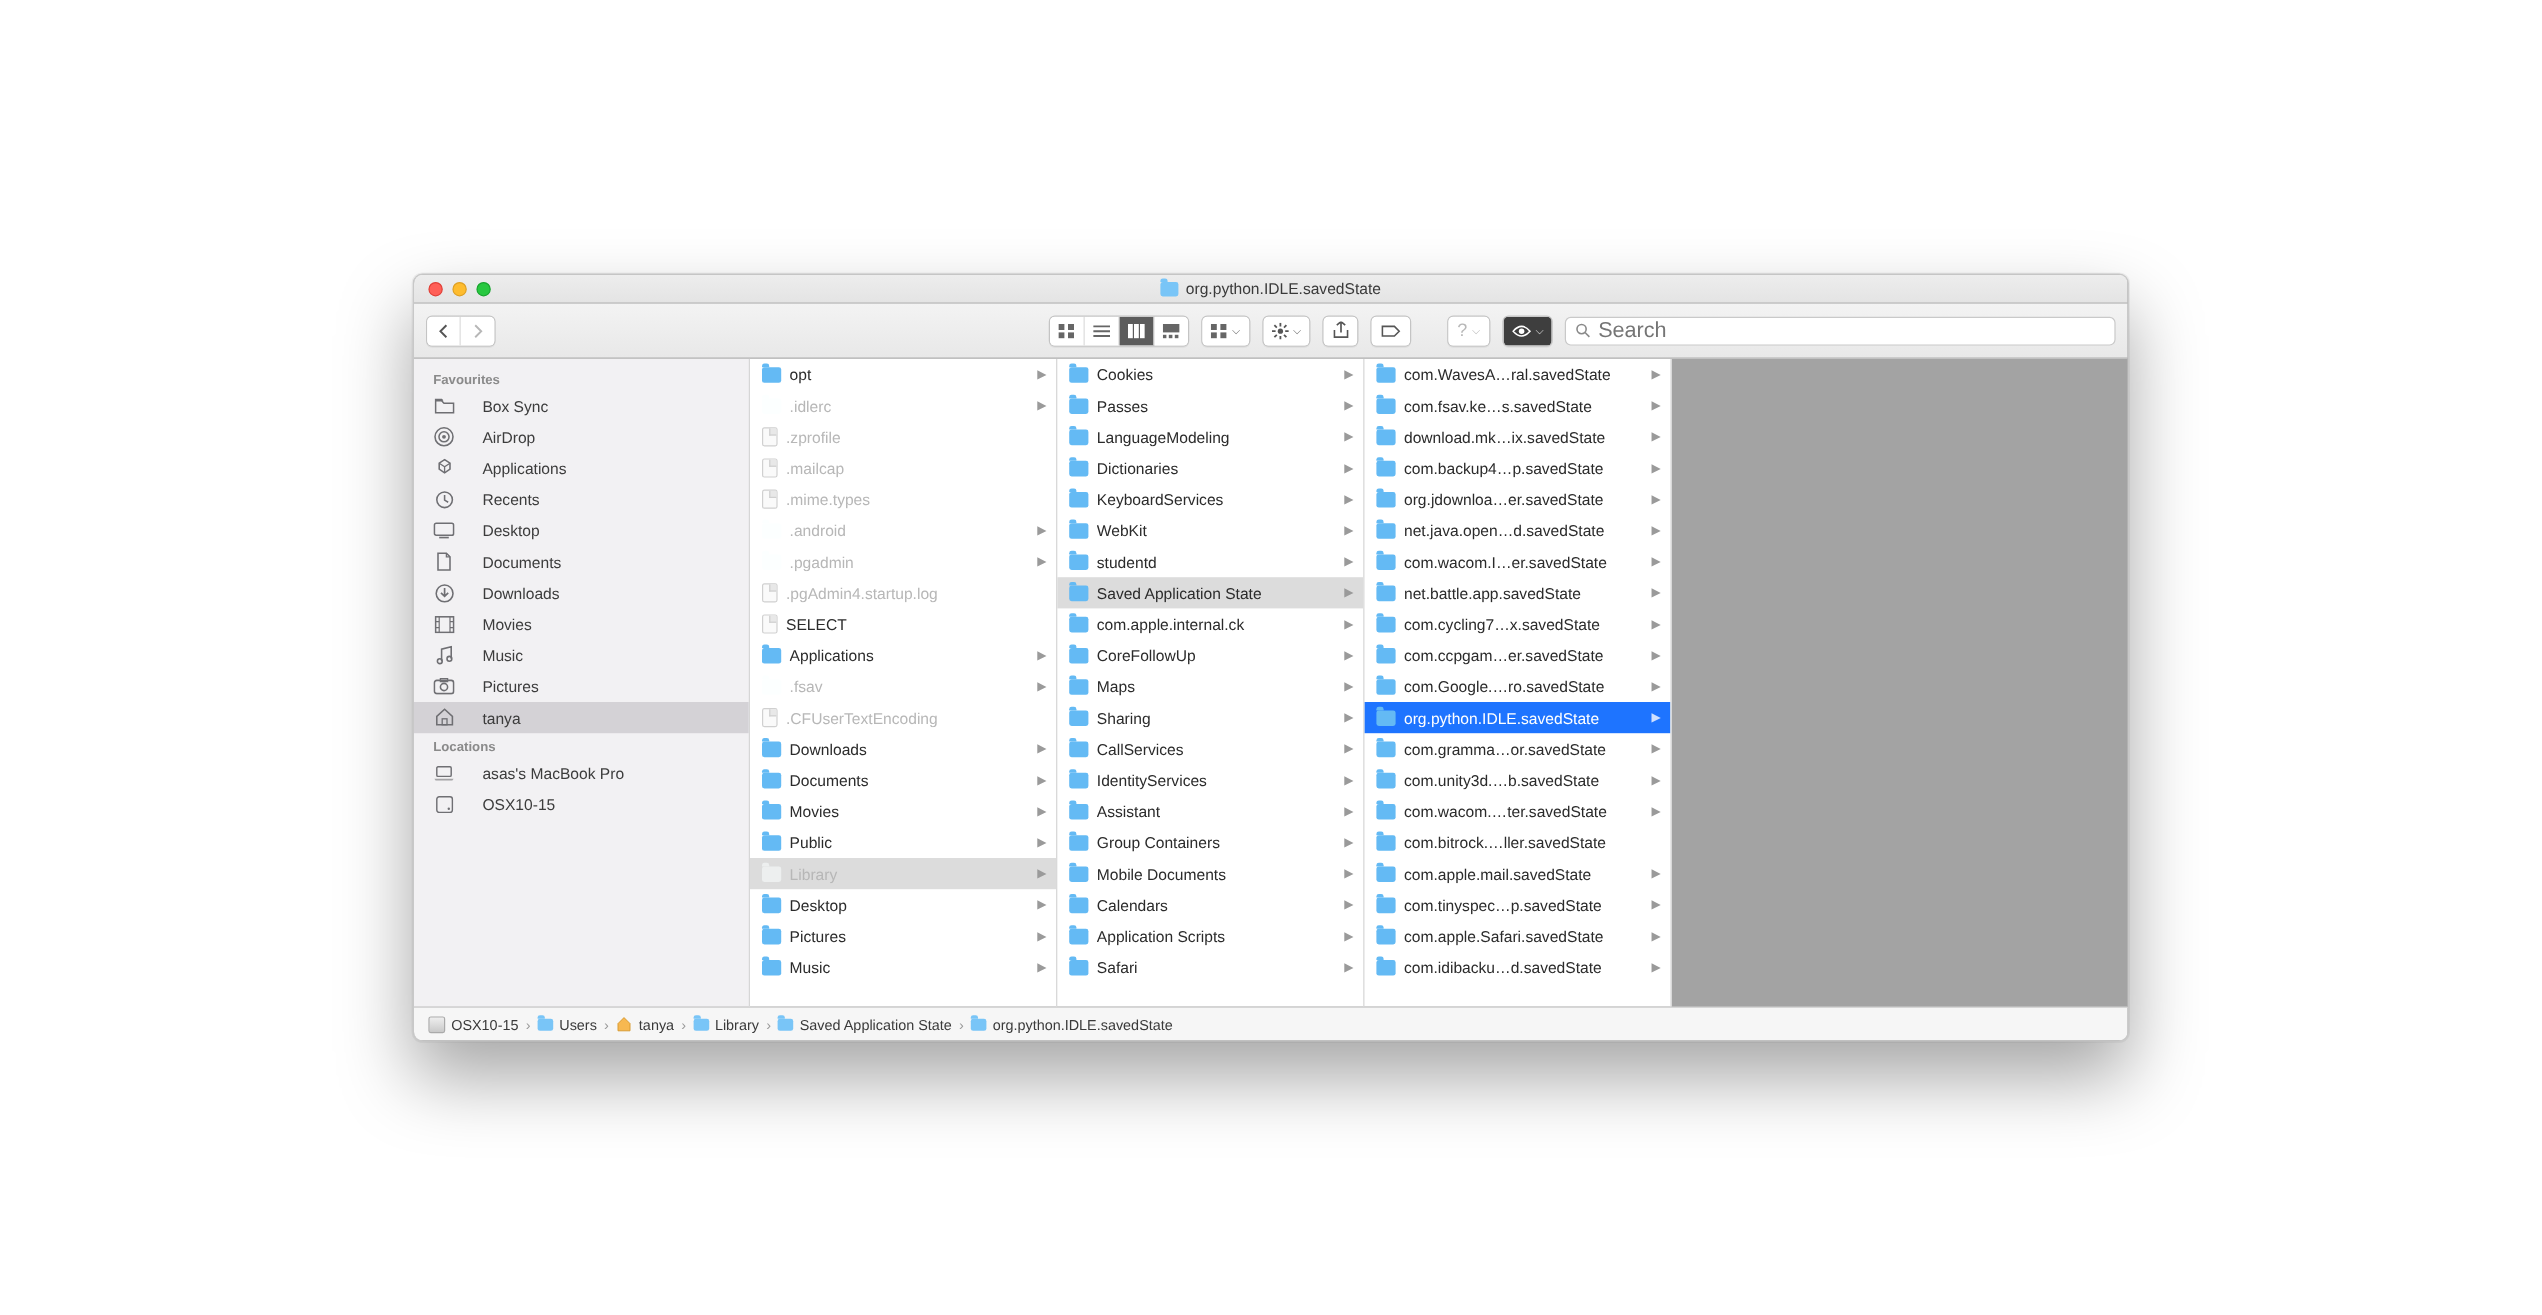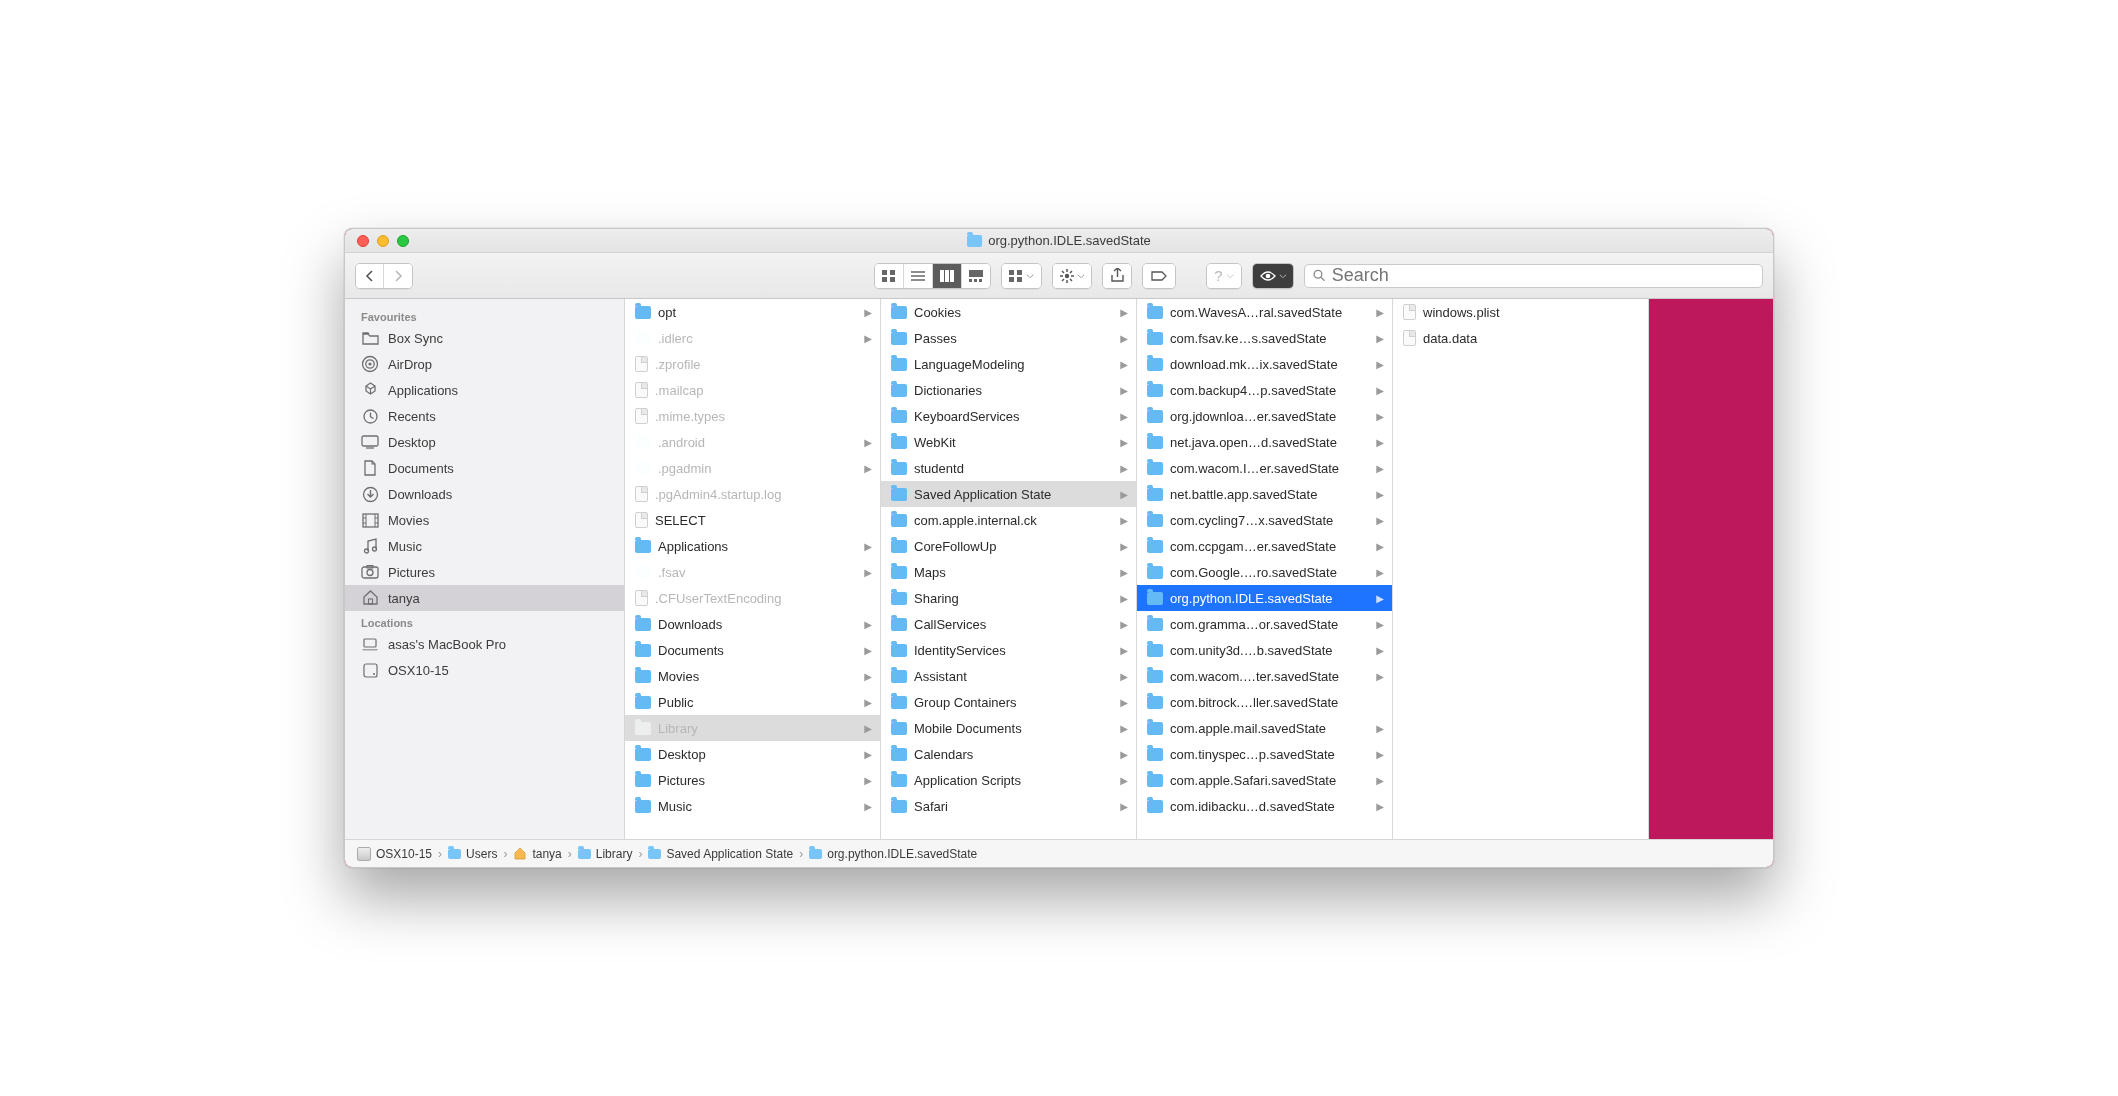--- a/index.html
+++ b/index.html
@@ -2,21 +2,21 @@
 <html><head>
 <meta charset="utf-8">
 <style>
 * { box-sizing: border-box; margin: 0; padding: 0; font-family: -apple-system, "Helvetica Neue", Arial, sans-serif; }
 html, body { height: 100%; }
 body { background: #fff; display: flex; align-items: center; justify-content: center; padding: 40px; }
 
 .window {
   width: 1430px;
   height: 640px;
-  background: #be185d;
+  background: #a3a3a3;
   border: 1px solid #c8c8c8;
   border-radius: 8px;
   overflow: hidden;
   box-shadow: 0 30px 60px rgba(0,0,0,0.35), 0 0 0 1px rgba(0,0,0,0.05);
   display: flex;
   flex-direction: column;
   font-size: 13px;
   color: #2b2b2b;
 }
 
@@ -57,21 +57,21 @@
 .spacer{flex:0 0 10px;}
 .search { flex:1; max-width:460px; height:24px; border:1px solid #c9c9c9; border-radius:5px; background:#fff; display:flex; align-items:center; padding:0 8px; color:#8a8a8a; gap:6px;}
 .search input{border:none;outline:none;width:100%;font-size:18px;background:transparent;color:#333;}
 .toolbar .flex{flex:1;}
 svg{display:block;}
 
 
 .body { flex:1; display:flex; overflow:hidden;}
 .sidebar { width:280px; background:#f2f1f3; border-right:1px solid #d6d6d6; padding-top:6px; overflow-y:auto;}
 .sb-head { font-size:11px; color:#8a8a8a; font-weight:600; padding:6px 16px 2px;}
-.sb-item { height:26px; display:flex; align-items:center; gap:9px; padding:0 16px; color:#3c3c3c; cursor:default;}
+.sb-item { height:26px; display:flex; align-items:center; gap:23px; padding:0 16px; color:#3c3c3c; cursor:default;}
 .sb-item.sel{background:#d4d2d6;}
 .sb-ic{width:18px;height:18px;display:flex;align-items:center;justify-content:center;color:#6f6f73;}
 
 .columns { flex:1; display:flex; overflow:hidden;}
 .col { width:256px; border-right:1px solid #d9d9d9; overflow-y:hidden; background:#fff;}
 .row { height:26px; display:flex; align-items:center; gap:7px; padding:0 8px 0 10px; white-space:nowrap; position:relative;}
 .row .name{flex:1; overflow:hidden; text-overflow:ellipsis;}
 .row .ar{font-size:10px;color:#9a9a9a;}
 .row.sel-grey{background:#dcdcdc;}
 .row.sel-blue{background:#1e74ff;color:#fff;}
@@ -650,30 +650,20 @@
           </div>
           <div class="row">
             <span class="fic"></span>
             <span class="name">com.apple.Safari.savedState</span>
             <span class="ar">▶</span>
           </div>
           <div class="row">
             <span class="fic"></span>
             <span class="name">com.idibacku…d.savedState</span>
             <span class="ar">▶</span>
-          </div>
-        </div>
-        <div class="col">
-          <div class="row">
-            <span class="file-ic"></span>
-            <span class="name">windows.plist</span>
-          </div>
-          <div class="row">
-            <span class="file-ic"></span>
-            <span class="name">data.data</span>
           </div>
         </div>
       </div>
   </div>
 
   <div class="pathbar" id="pathbar">
       <span class="seg">
         <span class="hd-ic"></span>
         <span>OSX10-15</span>
       </span>

